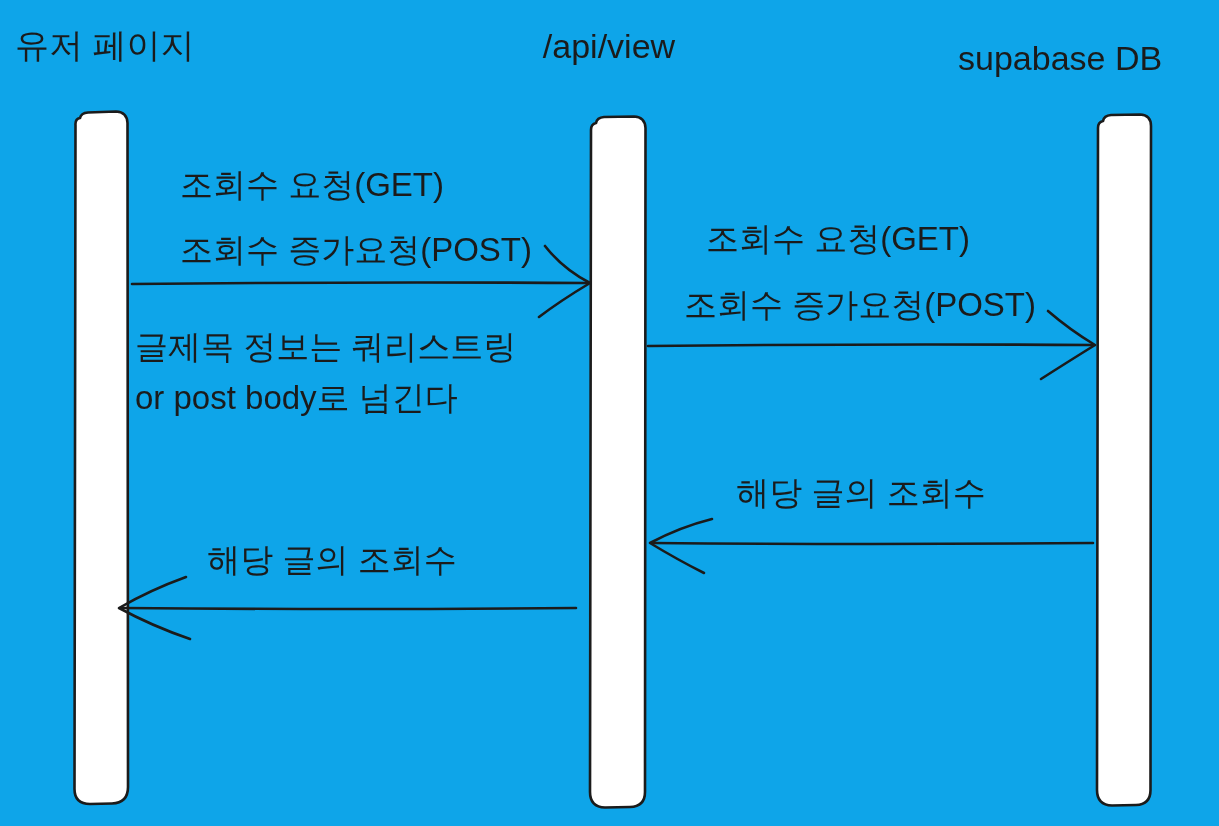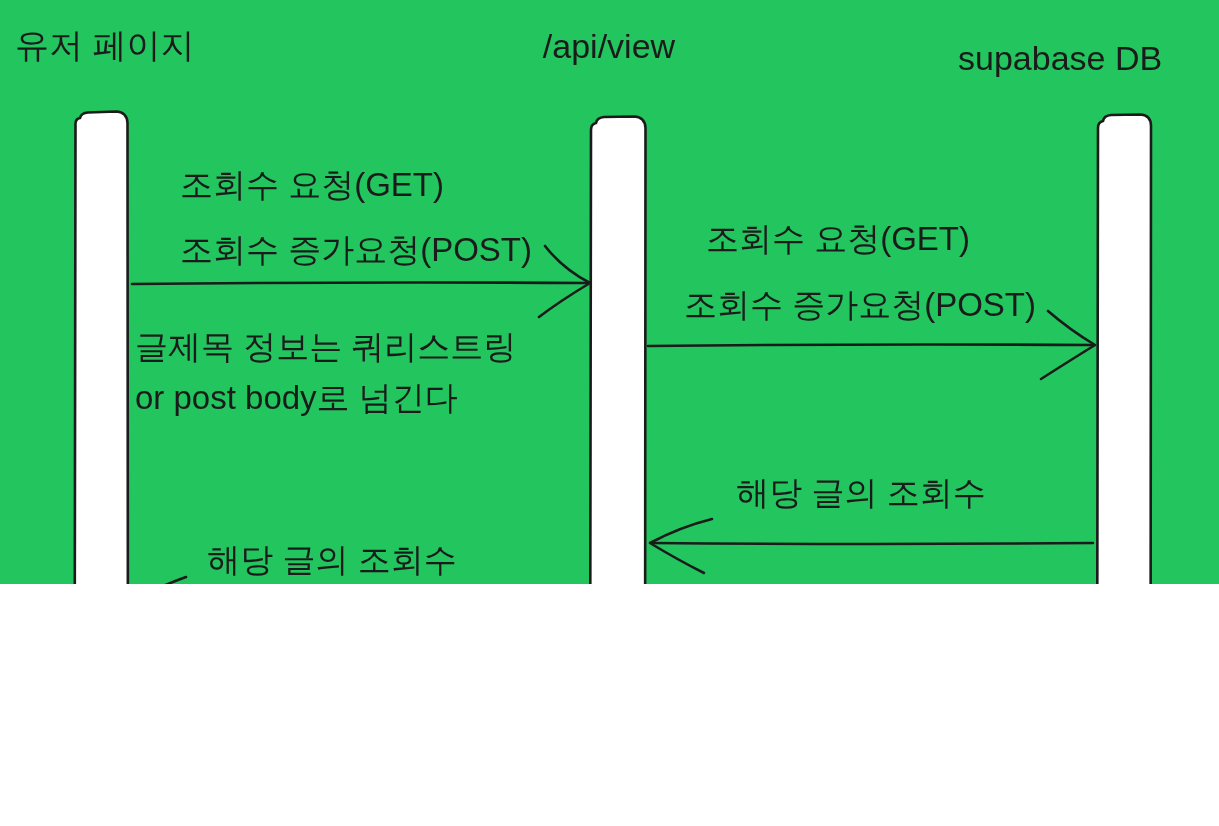--- a/index.html
+++ b/index.html
@@ -4,22 +4,22 @@
 <style>
   html, body {
     margin: 0;
     padding: 0;
     background: #ffffff;
     font-family: "Liberation Sans", "DejaVu Sans", sans-serif;
   }
   .stage {
     position: relative;
     width: 1219px;
-    height: 584px;
-    background: #22c55e;
+    height: 826px;
+    background: #0ea5e9;
     overflow: hidden;
   }
   svg { display: block; }
   .actor-title {
     font-family: "Liberation Sans", "DejaVu Sans", sans-serif;
     font-size: 34px;
     fill: #1b1b1b;
   }
   .msg-label {
     font-family: "Liberation Sans", "DejaVu Sans", sans-serif;

